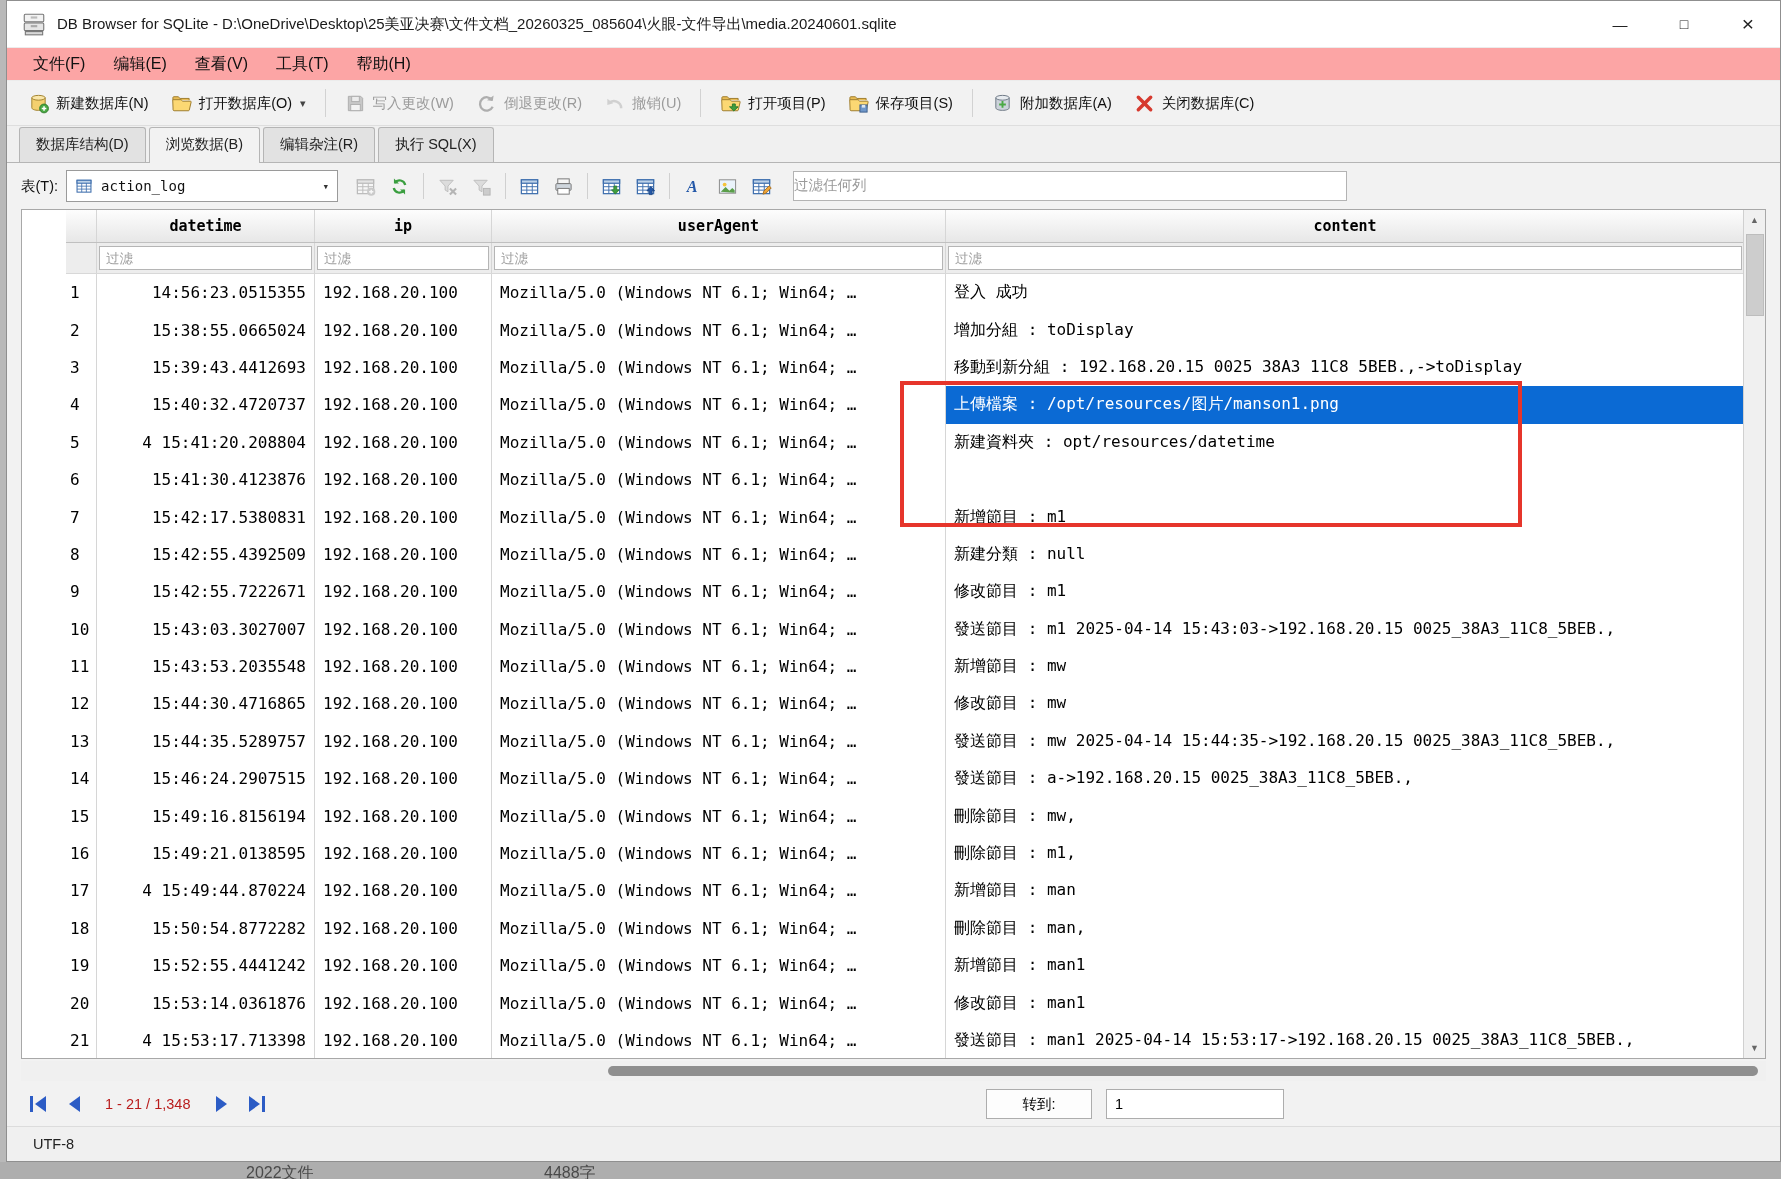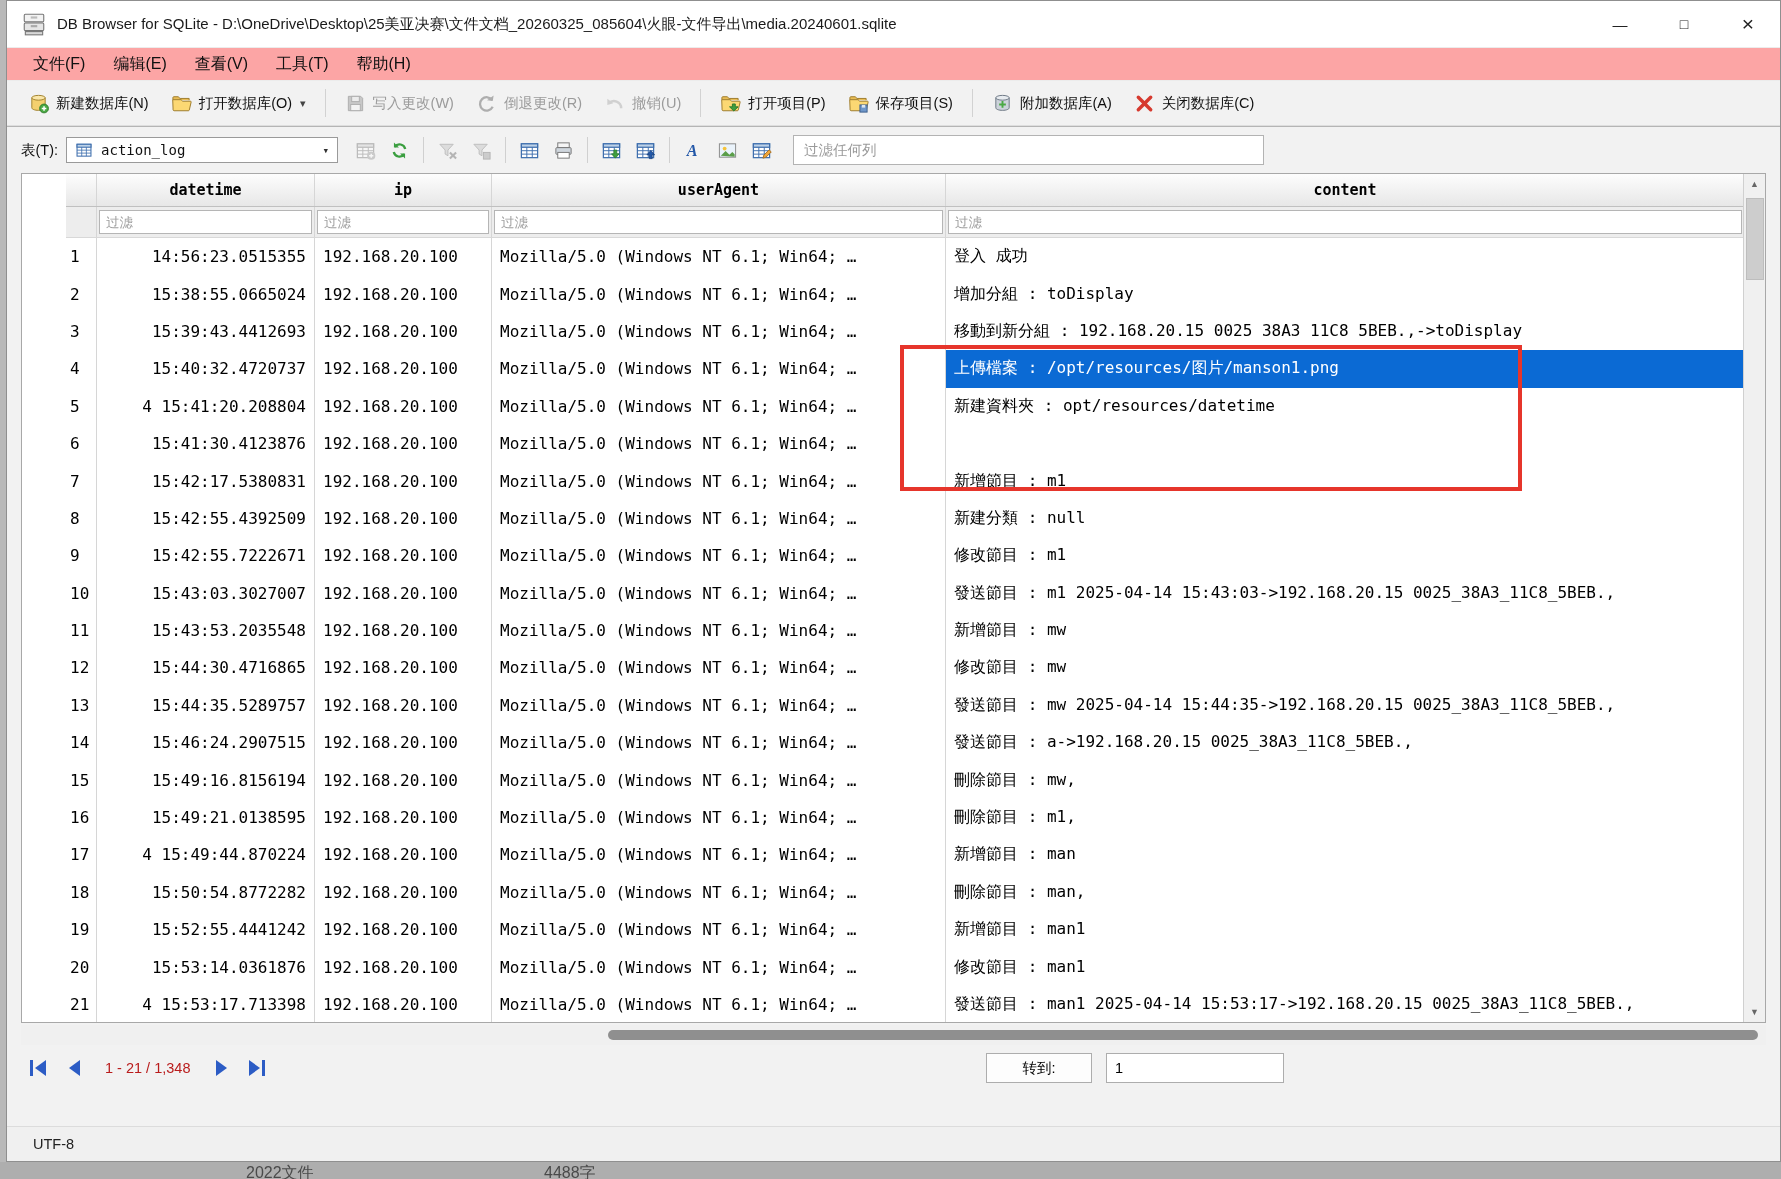--- a/index.html
+++ b/index.html
@@ -32,31 +32,31 @@
   .tcaret{font-size:11px;color:#444;margin-left:1px;}
   
   .tabbar{flex:0 0 36px;background:#f0f0f0;display:flex;align-items:flex-end;padding-left:12px;gap:3px;
           position:relative;z-index:2;}
   .tab{font-size:14.5px;padding:7px 16px 8px;border:1px solid #b5b5b5;border-bottom:none;
        background:#e2e2e2;border-radius:3px 3px 0 0;color:#222;margin-bottom:0;}
   .tab.active{background:#f2f2f2;margin-bottom:-1px;padding-bottom:9px;}
   
   .panel{flex:1;background:#f2f2f2;border-top:1px solid #b5b5b5;display:flex;flex-direction:column;overflow:hidden;}
   .controls{flex:0 0 46px;display:flex;align-items:center;padding:0 14px;gap:8px;font-size:14.5px;color:#111;}
-  .dropdown{width:272px;height:26px;background:#fff;border:1px solid #9a9a9a;display:flex;align-items:center;
+  .dropdown{width:272px;height:32px;background:#fff;border:1px solid #9a9a9a;display:flex;align-items:center;
             padding:0 8px;gap:8px;box-sizing:border-box;font-family:"DejaVu Sans Mono","Liberation Mono",monospace;font-size:14px;}
   .dropdown .ticon svg{width:18px;height:18px;}
   .dd-caret{margin-left:auto;font-size:11px;color:#333;}
   .browse-icons{display:flex;align-items:center;gap:3px;margin-left:4px;}
   .bicon{width:31px;height:31px;display:flex;align-items:center;justify-content:center;border-radius:3px;}
   .bicon svg{width:21px;height:21px;}
   .bicon.disabled{filter:grayscale(1) opacity(.4);}
   .bsep{width:1px;height:26px;background:#d0d0d0;margin:0 5px;}
-  .filter-any{width:471px;height:30px;border:1px solid #b3b3b3;padding:0 10px;font-size:14.5px;color:#333;
-              box-sizing:border-box;background:#fff;margin-left:8px;}
+  .filter-any{width:554px;height:30px;border:1px solid #b3b3b3;padding:0 0;font-size:14.5px;color:#333;
+              box-sizing:border-box;background:#fff;margin-left:8px;font-family:Liberation Mono, monospace;}
   .filter-any::placeholder{color:#9a9a9a;}
   
   .grid-wrap{position:relative;margin:0 14px;height:848px;flex:0 0 auto;border:1px solid #a8a8a8;
              background:#fff;box-sizing:content-box;overflow:hidden;}
   .grid{margin-right:21px;font-family:"DejaVu Sans Mono","Liberation Mono",monospace;font-size:16px;color:#000;}
   .grow{display:flex;height:37.4px;margin-left:44px;}
   .cell{box-sizing:border-box;padding:0 8px;border-right:1px solid #d6d6d6;white-space:nowrap;overflow:hidden;
         height:100%;display:flex;align-items:center;}
   .w0{flex:0 0 31px;padding:0 4px;}
   .w1{flex:0 0 218px;justify-content:flex-end;}
@@ -228,20 +228,26 @@
         <div class="tbtn">
           <span class="ticon">
             <svg viewBox="0 0 22 22">
               <path d="M4.5 4.5L17.5 17.5M17.5 4.5L4.5 17.5" stroke="#d63a2f" stroke-width="3.6" stroke-linecap="round"></path>
             </svg>
           </span>
           <span class="tlabel">关闭数据库(C)</span>
         </div>
       </div>
 
+    <div class="tabbar" id="tabbar">
+        <div class="tab">数据库结构(D)</div>
+        <div class="tab active">浏览数据(B)</div>
+        <div class="tab">编辑杂注(R)</div>
+        <div class="tab">执行 SQL(X)</div>
+      </div>
 
     <div class="panel">
 
       <div class="controls">
         <span>表(T):</span>
         <div class="dropdown">
           <span class="ticon" id="dd-icon">
               <svg viewBox="0 0 22 22">
                 <rect x="2.5" y="4" width="17" height="14.5" fill="#fff" stroke="#3f6fae" stroke-width="1.3"></rect>
                 <rect x="2.5" y="4" width="17" height="3.6" fill="#bdd2e8" stroke="#3f6fae" stroke-width="1.3"></rect>

